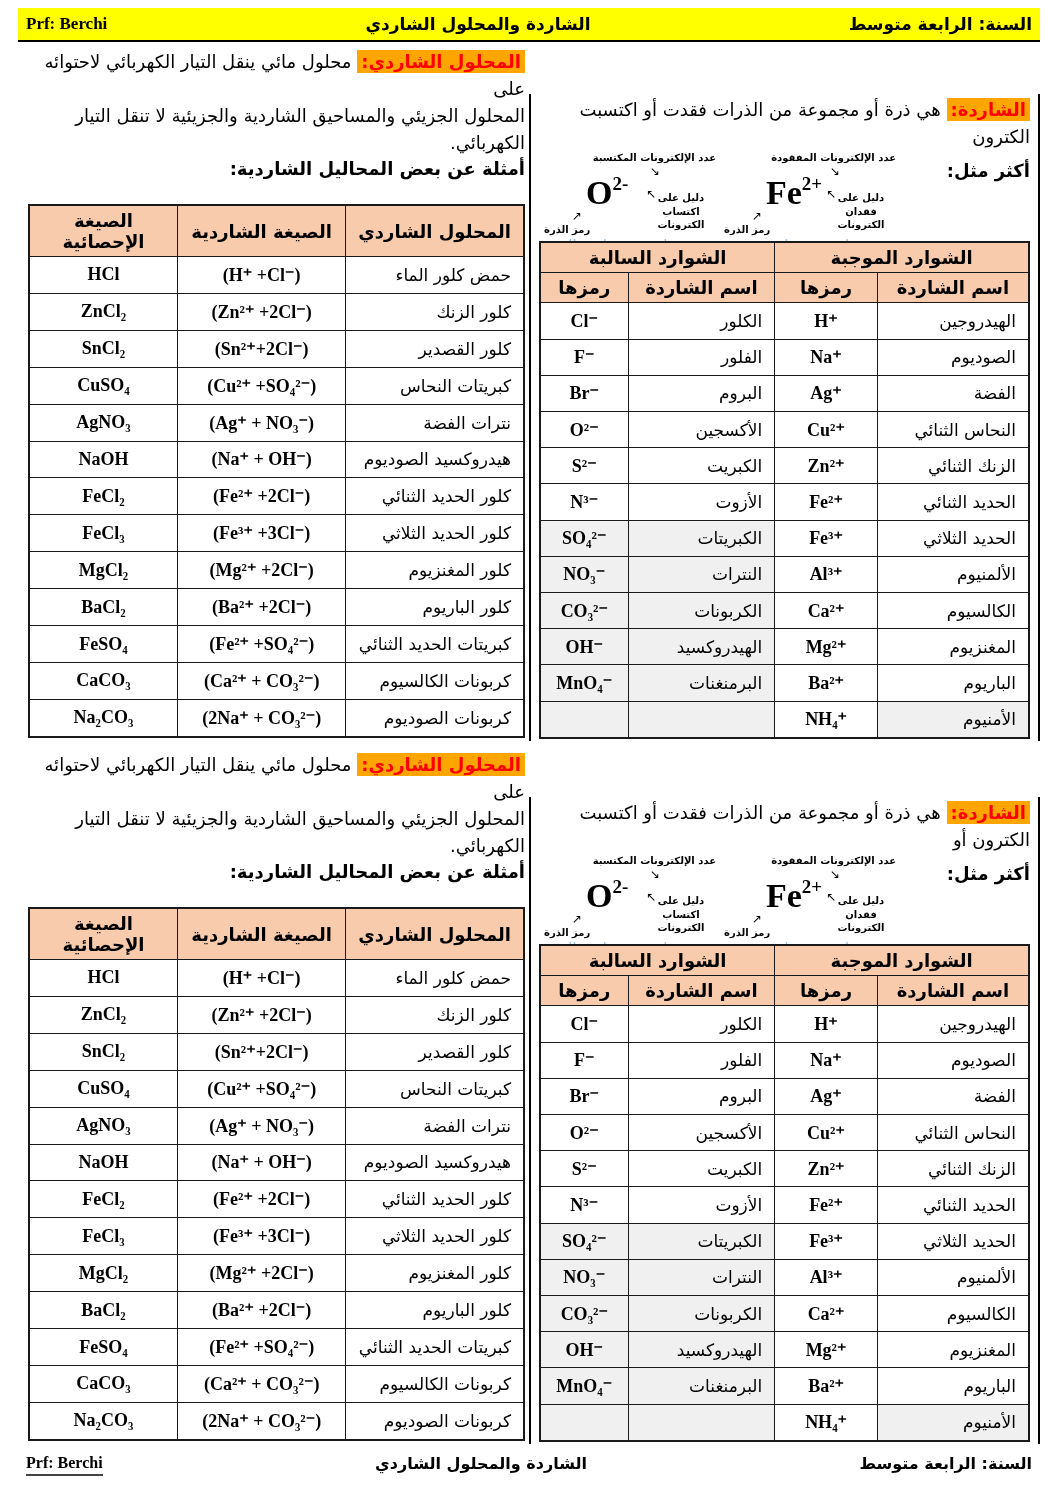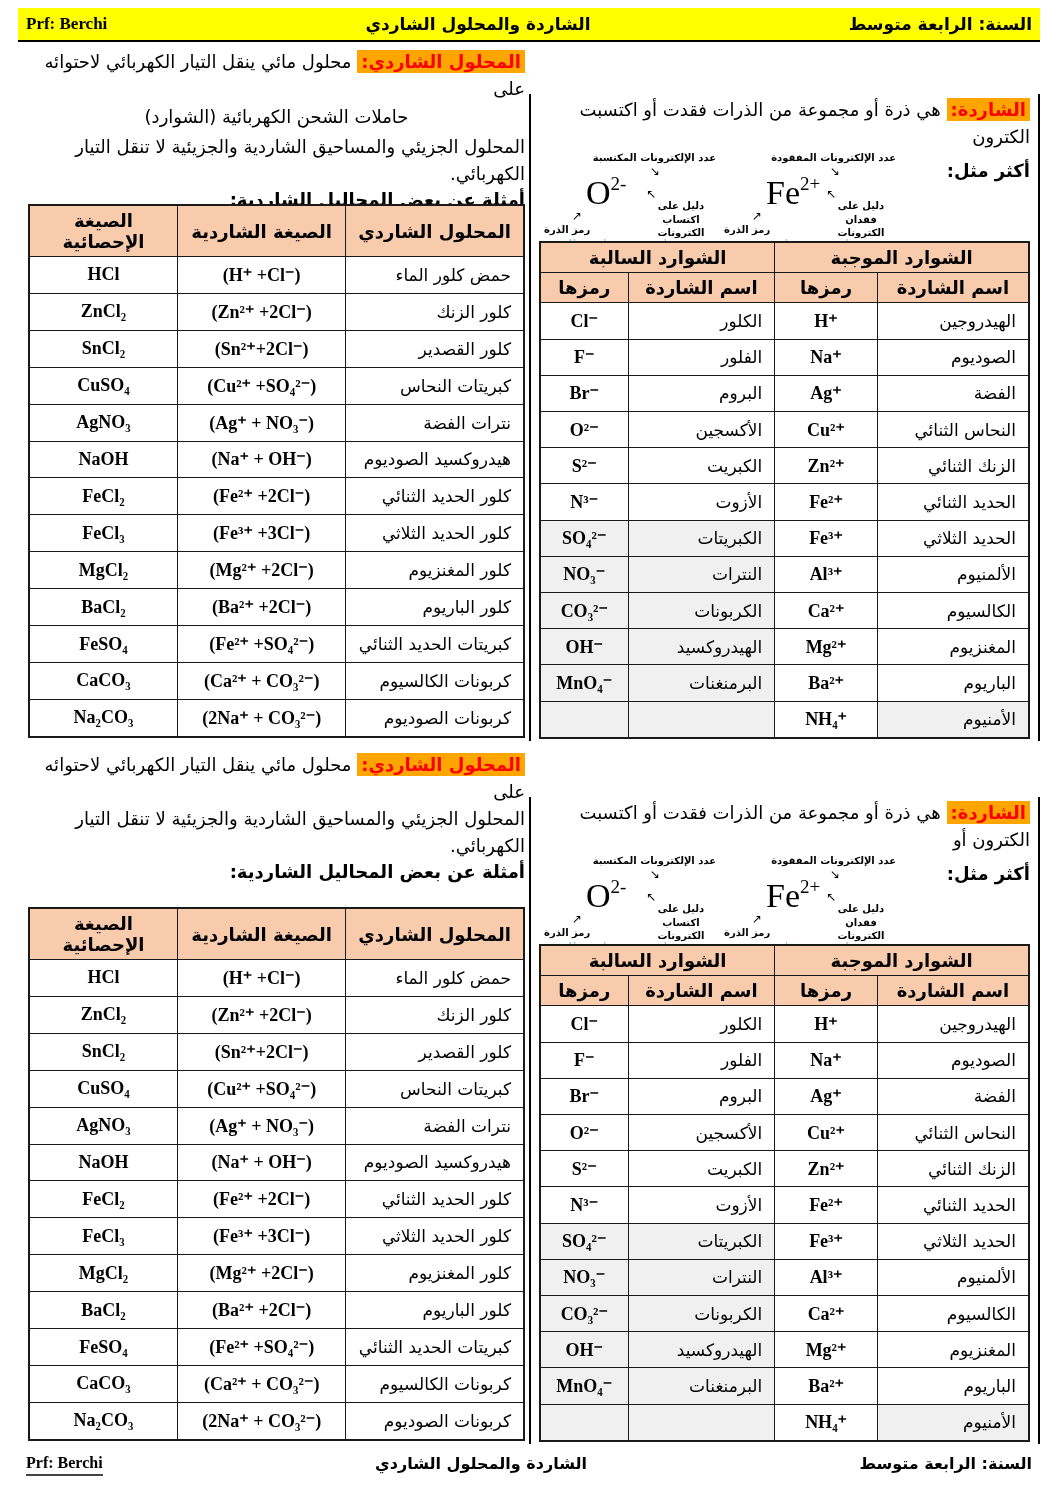--- a/index.html
+++ b/index.html
@@ -49,24 +49,24 @@
     position:relative;width:180px;height:102px;flex:0 0 auto;
     direction:ltr;font-weight:bold;
   }
   .dg-top{position:absolute;top:0;right:6px;font-size:10px;white-space:nowrap;}
   .dg-arrow{position:absolute;font-size:12px;line-height:1;font-weight:normal;}
   .dg-a-top{top:13px;right:62px;}
   .dg-a-side{top:36px;left:104px;}
   .dg-a-atom{top:58px;left:30px;}
   .dg-symbol{
     position:absolute;top:22px;left:44px;font-family:"Liberation Serif",serif;
-    font-size:34px;font-weight:normal;line-height:1;
+    font-size:34px;font-weight:bold;line-height:1;
   }
   .dg-charge{font-size:19px;vertical-align:14px;}
-  .dg-side{position:absolute;top:47px;left:98px;font-size:10px;text-align:center;line-height:1.35;}
+  .dg-side{position:absolute;top:39px;left:98px;font-size:10px;text-align:center;line-height:1.35;}
   .dg-side span{display:block;}
   .dg-atom-label{position:absolute;top:72px;left:2px;font-size:10px;}
   .dg-caption{
     position:absolute;bottom:0;left:0;width:100%;text-align:center;
     font-size:15px;color:var(--blue);font-weight:normal;
   }
 
   
   table{width:100%;border-collapse:collapse;table-layout:fixed;height:534px;}
   th,td{border:1.6px solid #1a1a1a;}
@@ -232,21 +232,20 @@
             </tbody>
       </table>
     </div>
 
     <div class="col col-sol">
       <div class="def-area">
         <p class="def-line">
           <span class="term">المحلول الشاردي:</span>
           <span>محلول مائي ينقل التيار الكهربائي لاحتوائه على</span>
         </p>
-        <p class="def-center">حاملات الشحن الكهربائية (الشوارد)</p>
         <p class="def-line">المحلول الجزيئي والمساحيق الشاردية والجزيئية لا تنقل التيار الكهربائي.</p>
         <p class="examples-label">أمثلة عن بعض المحاليل الشاردية:</p>
       </div>
 
       <table class="sol-table">
         <colgroup>
               <col class="c-sname">
               <col class="c-ionic">
               <col class="c-stat">
             </colgroup>

